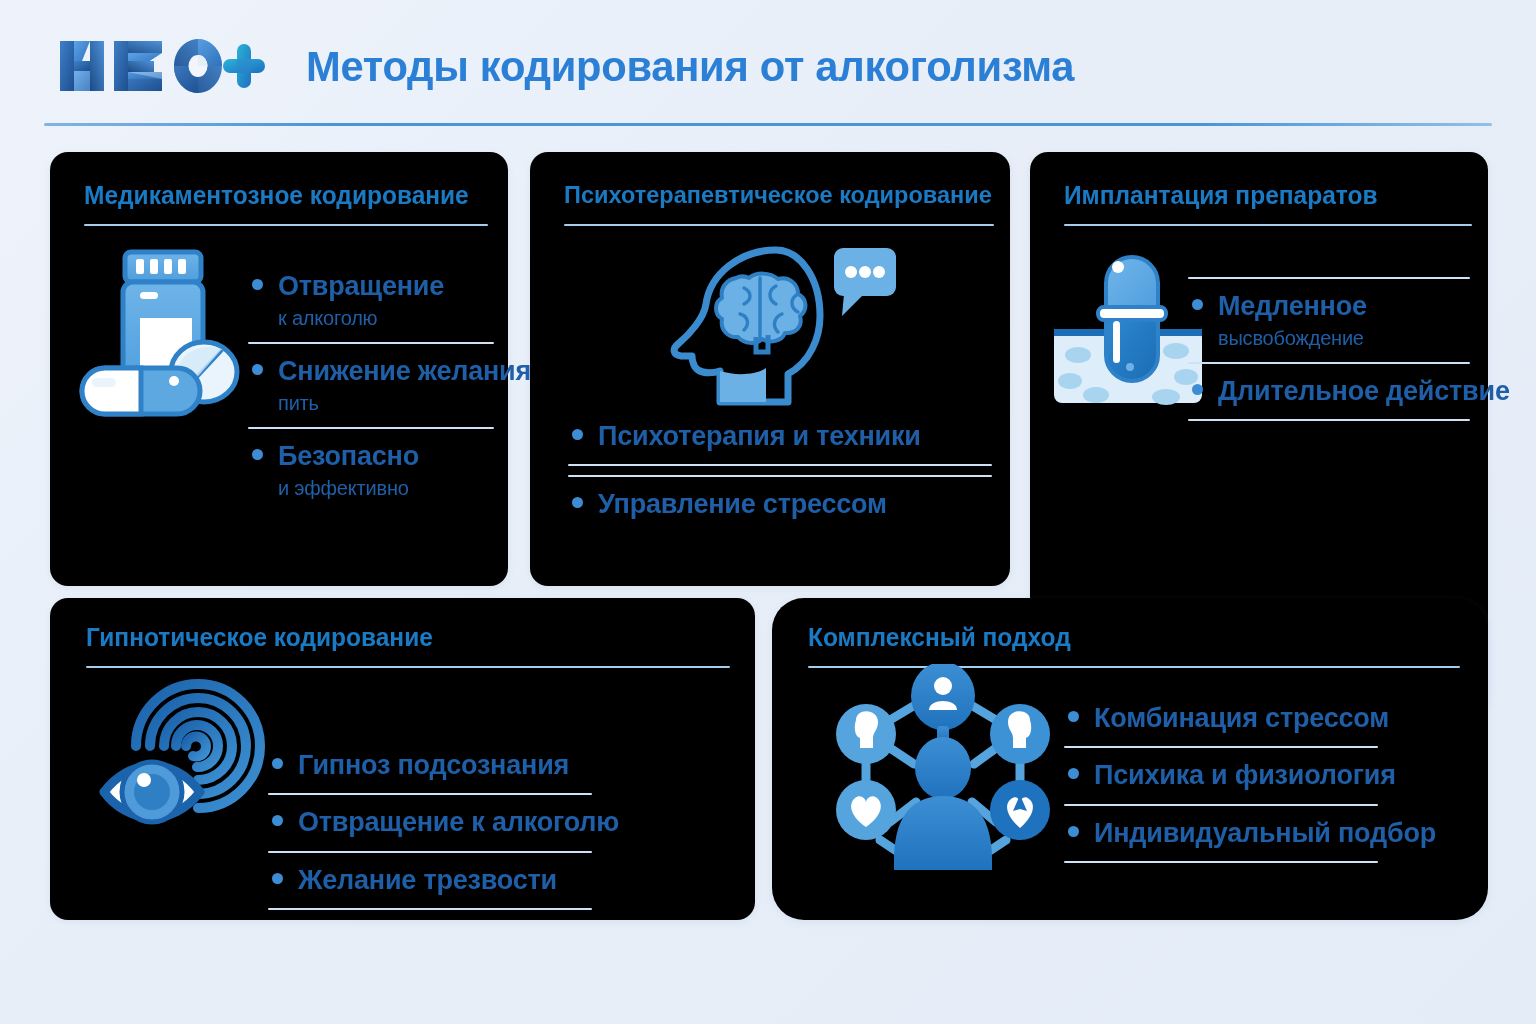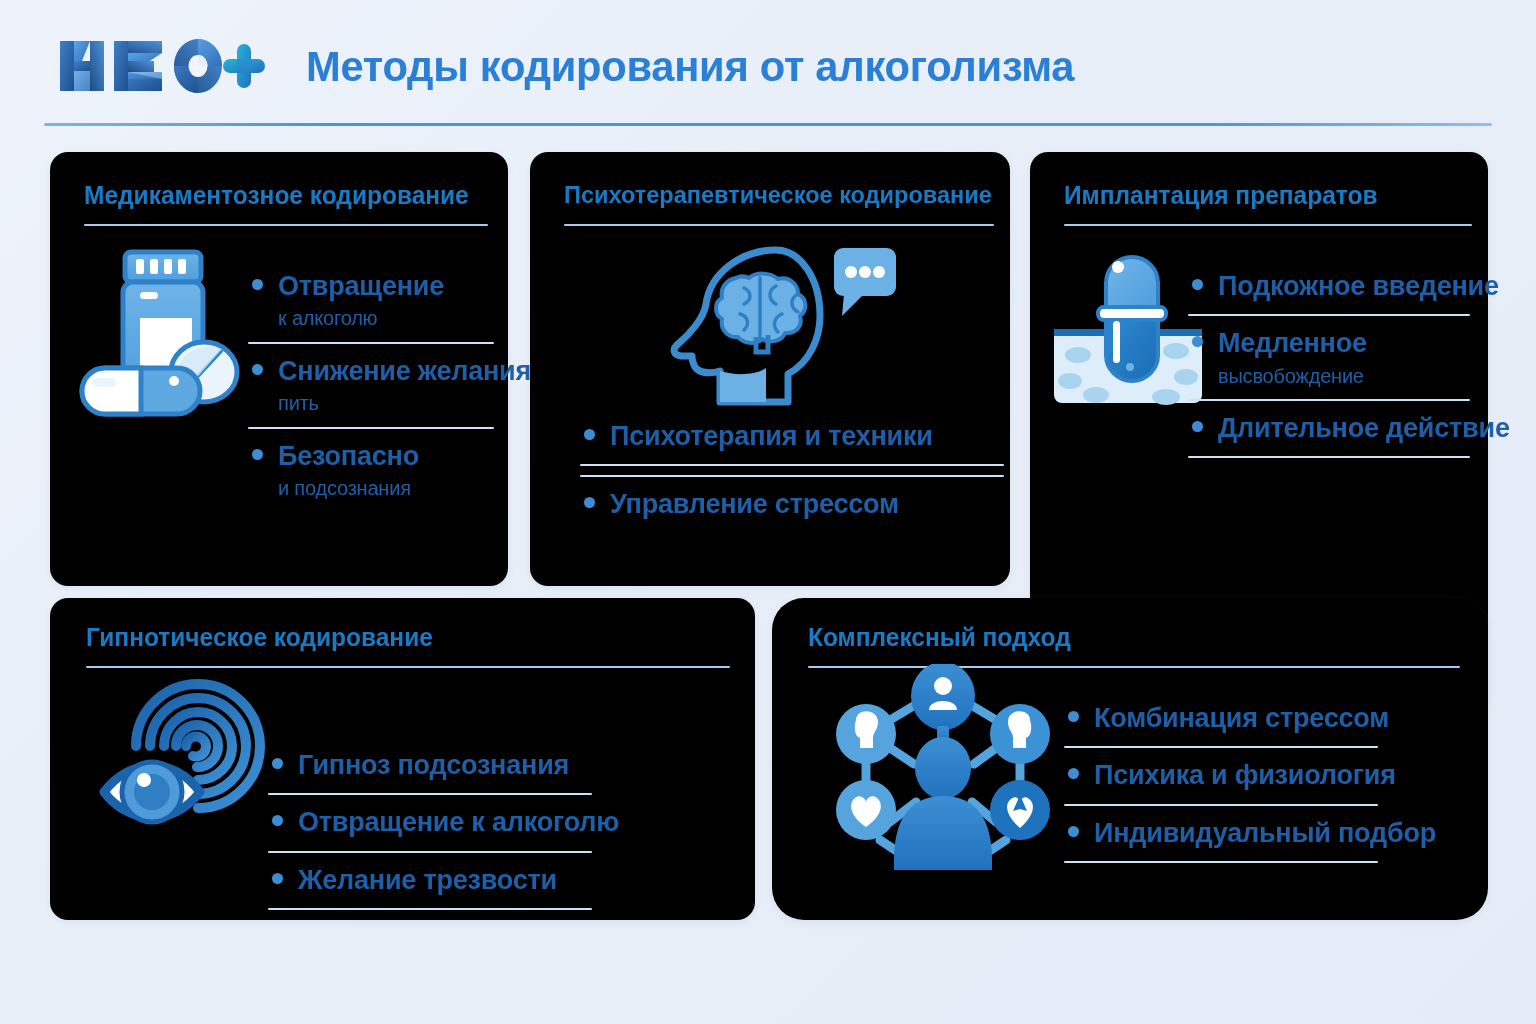--- a/index.html
+++ b/index.html
@@ -274,21 +274,21 @@
     <div class="bullet-rule"></div>
     <div class="bullet-item">
       <span class="bullet-dot"></span>
       <div class="bullet-line1">Снижение желания</div>
       <div class="bullet-line2">пить</div>
     </div>
     <div class="bullet-rule"></div>
     <div class="bullet-item">
       <span class="bullet-dot"></span>
       <div class="bullet-line1">Безопасно</div>
-      <div class="bullet-line2">и подсознания</div>
+      <div class="bullet-line2">и эффективно</div>
     </div>
   </div>
 
   <div class="card" id="card-1">
     <div class="card-title">Психотерапевтическое кодирование</div>
     <div class="card-title-rule"></div>
   </div>
 
   <svg class="card-icon" id="icon-1" viewBox="0 0 250 175" style="position:absolute;left:648px;top:242px;width:250px;height:175px;">
 
@@ -318,21 +318,21 @@
 
     <g>
       <rect x="186" y="6" width="62" height="48" rx="9" fill="#6cb1e5"></rect>
       <path d="M196 52 L194 74 L214 54 Z" fill="#6cb1e5"></path>
       <circle cx="203" cy="30" r="6" fill="#ffffff"></circle>
       <circle cx="217" cy="30" r="6" fill="#ffffff"></circle>
       <circle cx="231" cy="30" r="6" fill="#ffffff"></circle>
     </g>
   </svg>
 
-  <div class="bullets" id="bul-1" style="position:absolute;left:584px;top:418px;width:420px;">
+  <div class="bullets" id="bul-1" style="position:absolute;left:572px;top:418px;width:420px;">
     <div class="bullet-item">
       <span class="bullet-dot"></span>
       <div class="bullet-line1">Психотерапия и техники</div>
     </div>
     <div class="bullet-rule"></div>
     <div class="bullet-rule"></div>
     <div class="bullet-item">
       <span class="bullet-dot"></span>
       <div class="bullet-line1">Управление стрессом</div>
     </div>
@@ -371,24 +371,20 @@
     <path d="M58 68 h52 v42 a26 26 0 0 1 -52 0 z" fill="url(#icBot)" stroke="#2f82c8" stroke-width="4"></path>
 
     <rect x="50" y="62" width="68" height="13" rx="6" fill="#ffffff" stroke="#2f82c8" stroke-width="4"></rect>
 
     <circle cx="70" cy="22" r="6" fill="#ffffff"></circle>
     <rect x="65" y="76" width="7" height="42" rx="3.5" fill="#ffffff"></rect>
     <circle cx="82" cy="122" r="4" fill="#6bb2e6"></circle>
   </svg>
 
   <div class="bullets" id="bul-2" style="position:absolute;left:1192px;top:268px;width:278px;">
-    <div class="bullet-item">
-      <span class="bullet-dot"></span>
-      <div class="bullet-line1">Подкожное введение</div>
-    </div>
     <div class="bullet-rule"></div>
     <div class="bullet-item">
       <span class="bullet-dot"></span>
       <div class="bullet-line1">Медленное</div>
       <div class="bullet-line2">высвобождение</div>
     </div>
     <div class="bullet-rule"></div>
     <div class="bullet-item">
       <span class="bullet-dot"></span>
       <div class="bullet-line1">Длительное действие</div>

